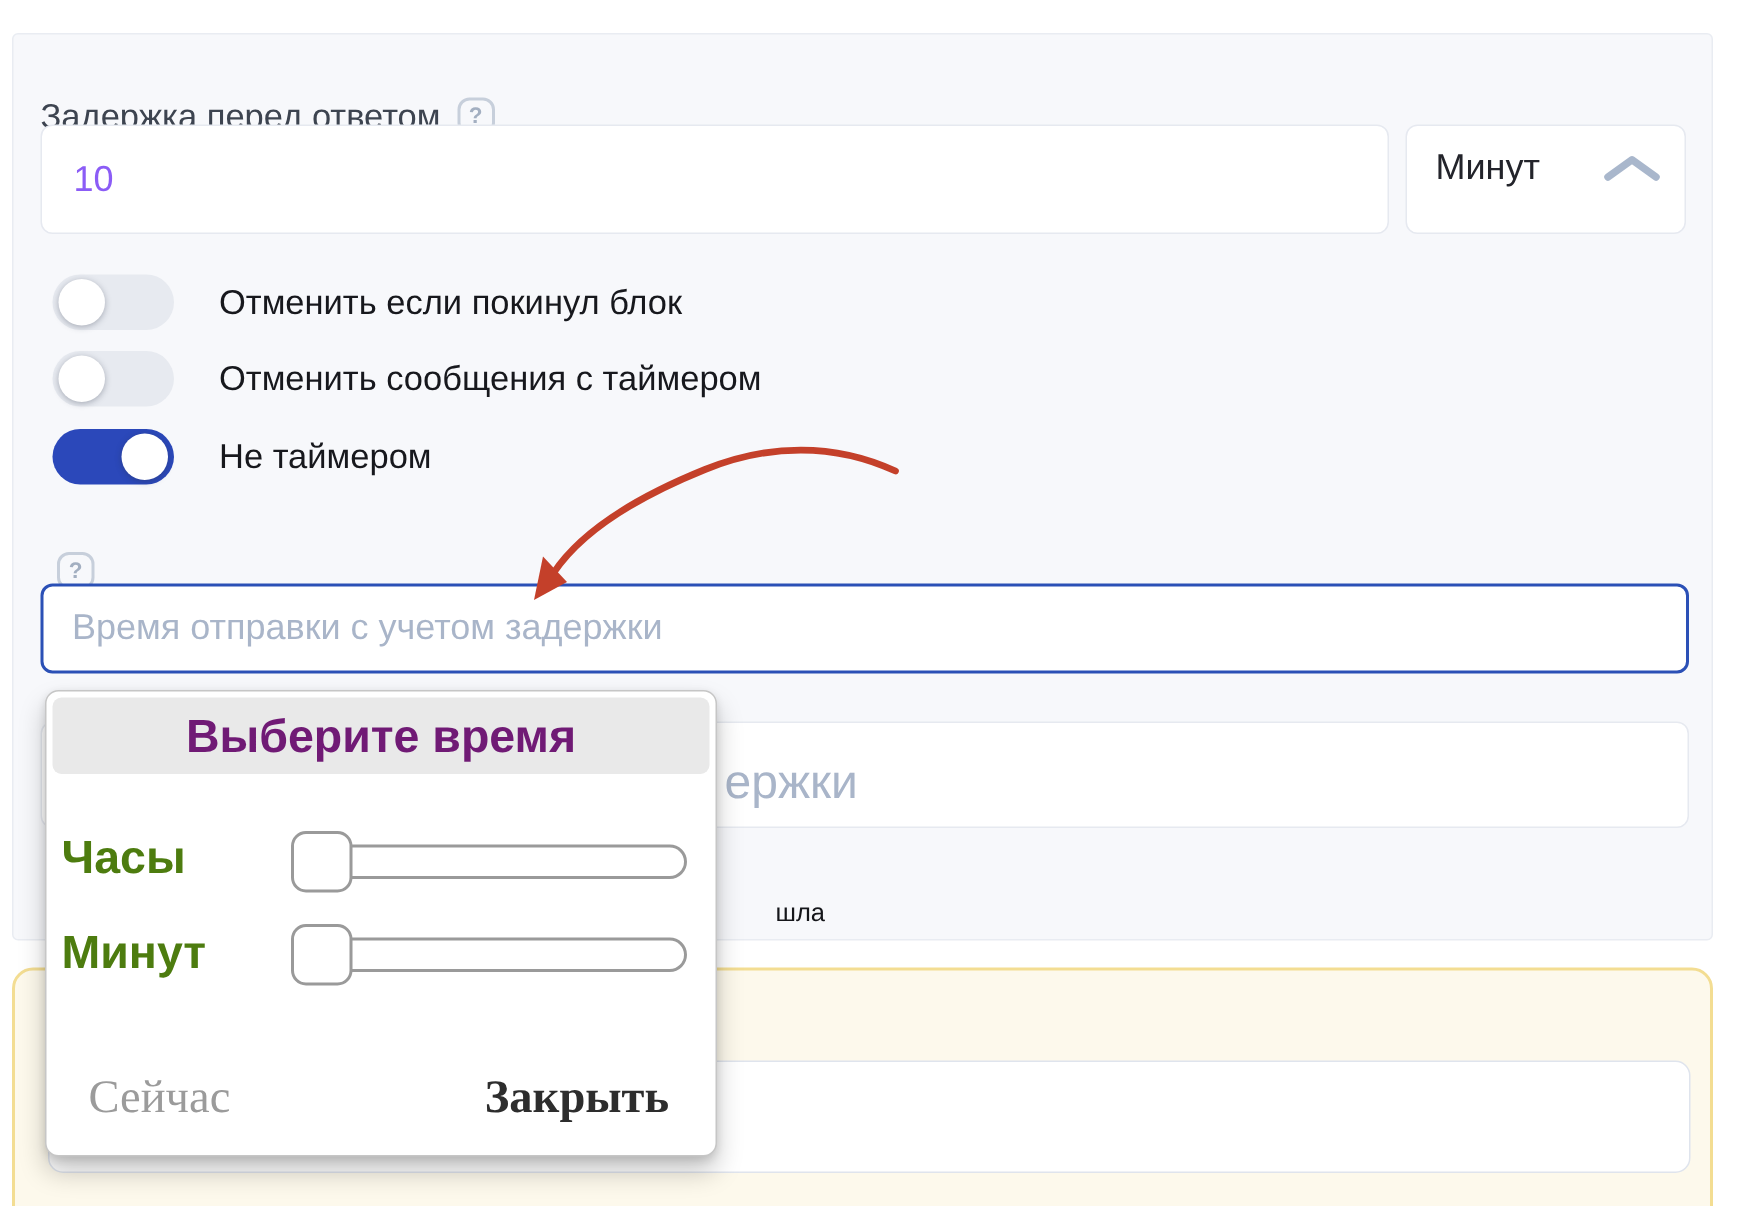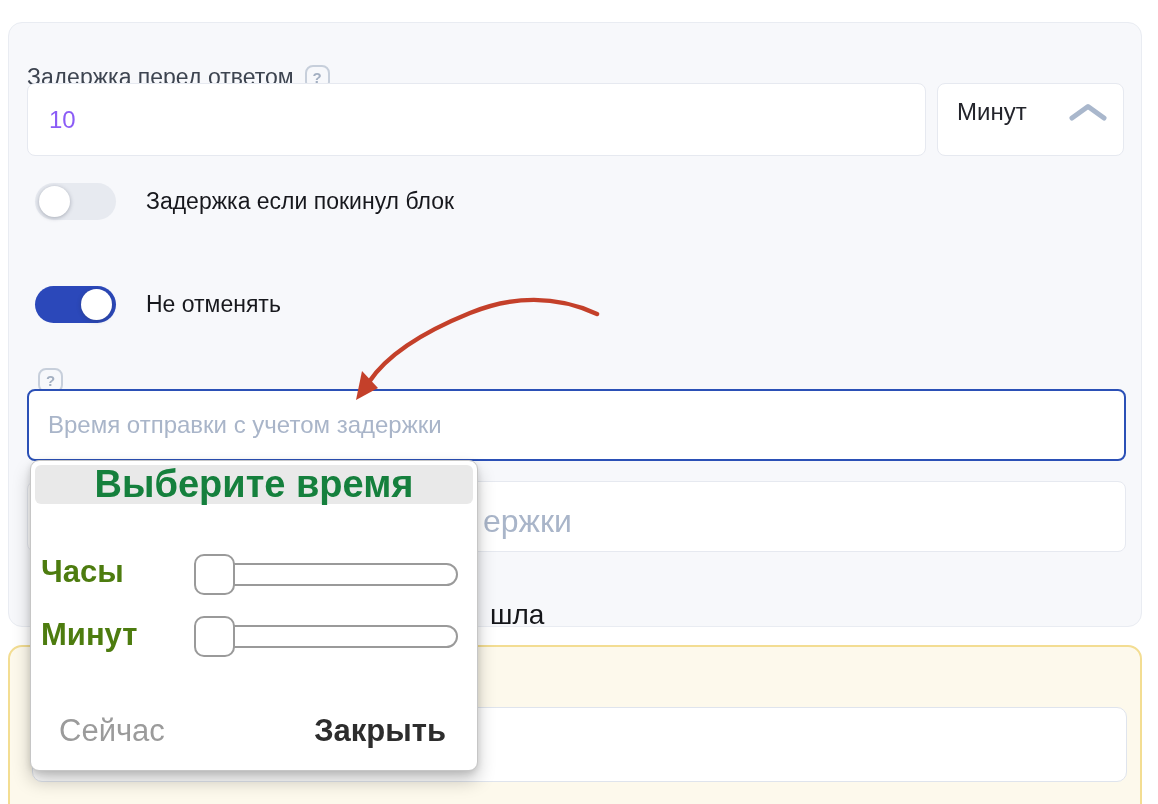--- a/index.html
+++ b/index.html
@@ -2,21 +2,21 @@
 <html><head>
 <meta charset="utf-8">
 <style>
   * { margin:0; padding:0; box-sizing:border-box; }
   html,body { background:#fff; }
   body { font-family:"Liberation Sans","DejaVu Sans",sans-serif; }
   #stage { position:relative; width:1158px; height:804px; overflow:hidden; background:#fff; }
 
   
   .panel { position:absolute; left:8px; top:22px; width:1134px; height:605px;
-           background:#f7f8fb; border:1px solid #e9ecf2; border-radius:14px; }
+           background:#f7f8fb; border:1px solid #e9ecf2; border-radius:4px; }
 
   .field-label { position:absolute; font-size:23px; color:#3d4450; display:flex; align-items:center; }
   .help-icon { display:inline-flex; align-items:center; justify-content:center;
                width:25px; height:25px; margin-left:11px; border:2px solid #c7cfdb; border-radius:8px;
                color:#a3afc1; font-size:15px; font-weight:bold; background:transparent; cursor:pointer; }
 
   .text-box { position:absolute; background:#fff; border:1px solid #e6e9f0; border-radius:8px; }
   input.plain { width:100%; height:100%; border:none; outline:none; background:transparent;
                 font-family:inherit; font-size:24px; color:#8b5cf6; padding-left:21px; }
 
@@ -28,51 +28,51 @@
 
   .toggle-row { position:absolute; left:26px; display:flex; align-items:center; }
   .toggle { position:relative; width:81px; height:37px; border-radius:19px;
             background:#e7eaf0; cursor:pointer; flex:0 0 auto; }
   .toggle .knob { position:absolute; top:3px; left:4px; width:31px; height:31px; border-radius:50%;
                   background:#fff; box-shadow:0 1px 4px rgba(40,50,70,.35); }
   .toggle.on { background:#2b48ba; }
   .toggle.on .knob { left:auto; right:4px; }
   .toggle-label { margin-left:30px; font-size:23px; color:#17181d; }
 
-  .focus-input { position:absolute; left:26px; top:388px; width:1099px; height:72px;
+  .focus-input { position:absolute; left:26px; top:388px; width:1099px; height:60px;
                  background:#fff; border:2px solid #2b50b6; border-radius:8px; }
   .focus-input input.plain { font-size:24px; padding-left:19px; }
   .focus-input input.plain::placeholder { color:#a9b5c9; opacity:1; }
 
   .ghost-field { position:absolute; left:26px; top:480px; width:1099px; height:71px;
                  background:#fff; border:1px solid #e6e9f0; border-radius:8px; z-index:1; }
   .frag-placeholder { position:absolute; left:455px; top:21px; font-size:32px; color:#a9b5c9; }
-  .frag-label { position:absolute; left:481px; top:576px; font-size:28px; color:#15161a; z-index:1; }
+  .frag-label { position:absolute; left:508px; top:576px; font-size:17px; color:#15161a; z-index:1; }
 
   
   .notice { position:absolute; left:8px; top:645px; width:1134px; height:200px;
             background:#fdf9ec; border:2px solid #f3dd92; border-radius:14px; z-index:0; }
   .notice-field { position:absolute; left:22px; top:60px; width:1095px; height:75px;
                   background:#fff; border:1.5px solid #dfe4ed; border-radius:10px; }
 
   
   .popup { position:absolute; left:30px; top:460px; width:448px; height:311px; background:#fff;
            border:1px solid #c6c6c6; border-radius:9px; z-index:20;
            box-shadow:0 10px 18px rgba(0,0,0,.22), 0 2px 6px rgba(0,0,0,.12); }
-  .popup-header { position:absolute; left:4px; top:4px; right:4px; height:39px; background:#e9e9e9;
+  .popup-header { position:absolute; left:4px; top:4px; right:4px; height:51px; background:#e9e9e9;
                   border-radius:6px; display:flex; align-items:center; justify-content:center;
-                  font-size:38px; font-weight:bold; color:#15803d; }
+                  font-size:31px; font-weight:bold; color:#701a75; }
   .slider-label { position:absolute; left:10px; font-size:31px; font-weight:bold; color:#4d7c0f; }
   .slider { position:absolute; left:163px; width:270px; height:41px; }
   .slider .track { position:absolute; left:5px; top:9px; width:259px; height:23px;
                    background:#fff; border:2px solid #9a9a9a; border-radius:12px; cursor:pointer; }
   .slider .thumb { position:absolute; left:0; top:0; width:41px; height:41px;
                    background:#fff; border:2px solid #9a9a9a; border-radius:10px; cursor:grab; z-index:2; }
   .popup-btn { position:absolute; top:252px; font-size:31px; background:none; border:none;
-               font-family:Liberation Sans, sans-serif; cursor:pointer; }
+               font-family:Liberation Serif, serif; cursor:pointer; }
   .btn-now { left:28px; color:#9b9b9b; }
   .btn-close { right:31px; color:#2d2d2d; font-weight:bold; }
 
   .arrow-layer { position:absolute; left:0; top:0; z-index:15; pointer-events:none; }
 </style>
 </head>
 <body>
 
 <div id="stage">
 
@@ -91,29 +91,35 @@
       <span class="unit-text">Минут</span>
       <svg width="40" height="20" viewBox="0 0 40 20">
         <polyline points="4,16 20,4.5 36,16" fill="none" stroke="#a9b7cc" stroke-width="5" stroke-linecap="round" stroke-linejoin="round"></polyline>
       </svg>
     </div>
 
     <div class="toggle-row" style="top:160px;">
       <div class="toggle">
         <div class="knob"></div>
       </div>
-      <span class="toggle-label">Задержка если покинул блок</span>
+      <span class="toggle-label">Отменить если покинул блок</span>
     </div>
 
+    <div class="toggle-row" style="top:211px;">
+      <div class="toggle">
+        <div class="knob"></div>
+      </div>
+      <span class="toggle-label">Отменить сообщения с таймером</span>
+    </div>
 
     <div class="toggle-row" style="top:263px;">
       <div class="toggle on">
         <div class="knob"></div>
       </div>
-      <span class="toggle-label">Не отменять</span>
+      <span class="toggle-label">Не таймером</span>
     </div>
 
     <div class="field-label" style="left:18px; top:345px;">
       <span class="help-icon">?</span>
     </div>
 
     <div class="focus-input" style="left:18px; top:366px;">
       <input class="plain" type="text" placeholder="Время отправки с учетом задержки" style="">
     </div>
 

